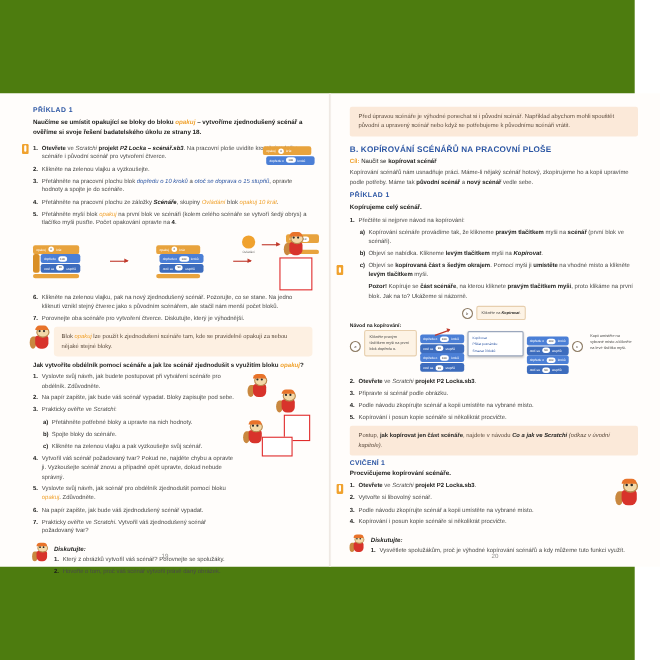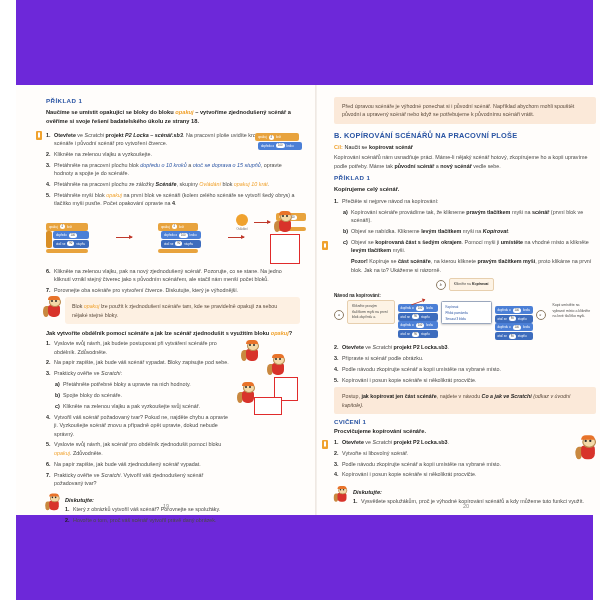--- a/index.html
+++ b/index.html
@@ -1,17 +1,17 @@
 <!DOCTYPE html>
 <html lang="cs"><head>
 <meta charset="utf-8">
 <style>
   html,body{margin:0;padding:0;background:#ffffff;}
   body{width:600px;height:600px;overflow:hidden;font-family:"Liberation Sans",sans-serif;color:#1d1d1b;}
-  .sheet{position:absolute;left:16px;top:0;width:577px;height:600px;background:#6d28d9;}
+  .sheet{position:absolute;left:0;top:0;width:577px;height:600px;background:#4d7c0f;}
   .spread{position:absolute;left:0;top:85px;width:600px;height:430px;background:#fffdfb;display:flex;}
   .page{position:relative;width:300px;height:430px;box-sizing:border-box;background:#fffdfb;}
   .page.left{padding:12px 16px 0 30px;}
   .page.right{padding:12px 20px 0 18px;}
   .gutter{position:absolute;left:299px;top:85px;width:2px;height:430px;background:linear-gradient(to right,#ece5df,#f7f3ef);}
   h2.ex{font-size:6.2px;font-weight:bold;color:#2b55a3;letter-spacing:.4px;margin:0 0 4px 0;}
   .lead{font-size:5.7px;font-weight:bold;line-height:1.55;margin:0 0 5px 0;}
   .lead .hl{color:#f0a22e;}
   ol.steps{margin:0;padding:0;list-style:none;}
   ol.steps>li{font-size:5.4px;line-height:1.55;color:#4a4a48;margin-bottom:2.5px;padding-left:8px;position:relative;}

